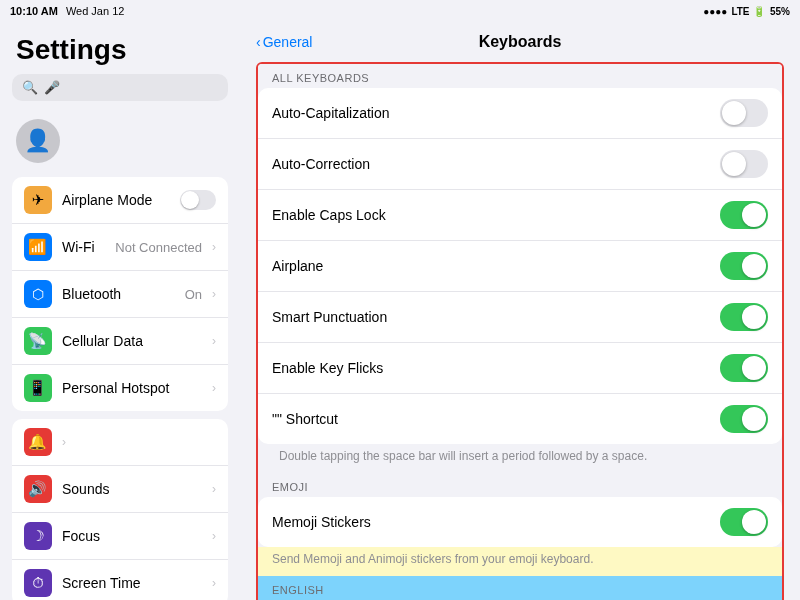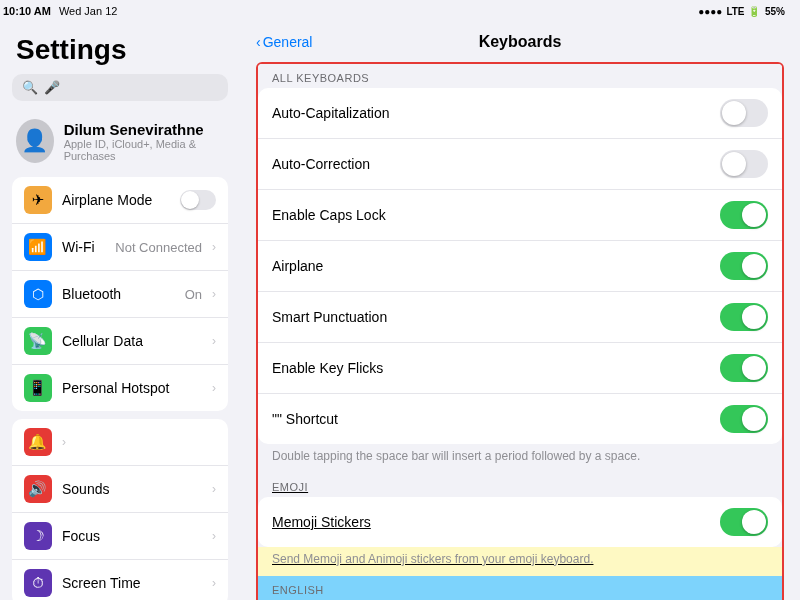--- a/index.html
+++ b/index.html
@@ -8,27 +8,27 @@
       background: #f2f2f7;
       display: flex;
       width: 800px;
       height: 600px;
       overflow: hidden;
     }
 
     
     .status-bar {
       position: absolute;
-      top: 0; left: 0; right: 12px;
+      top: 0; left: 0; right: 0;
       height: 22px;
       background: #f2f2f7;
       display: flex;
       align-items: center;
       justify-content: space-between;
-      padding: 0 3px;
+      padding: 0 10px;
       font-size: 11px;
       font-weight: 600;
       z-index: 100;
     }
     .status-bar .right-icons { display: flex; align-items: center; gap: 4px; font-size: 10px; }
 
     
     .sidebar {
       width: 240px;
       height: 600px;
@@ -261,24 +261,20 @@
 
   <div class="search-bar">
     <span class="search-icon-char">🔍</span>
     <span class="mic-icon">🎤</span>
   </div>
 
   <div class="user-profile">
     <div class="avatar">
       <span style="font-size:22px;">👤</span>
     </div>
-    <div class="user-info">
-      <div class="user-name">Dilum Senevirathne</div>
-      <div class="user-sub">Apple ID, iCloud+, Media &amp; Purchases</div>
-    </div>
   </div>
 
   <div class="sidebar-list">
 
     <div class="sidebar-section">
       <div class="sidebar-item">
         <div class="item-icon" style="background:#f2a83e;">✈</div>
         <span class="item-label">Airplane Mode</span>
         <div class="toggle-small"></div>
       </div>
@@ -368,24 +364,24 @@
           </div>
           <div class="settings-row">
             <span class="row-label">Enable Key Flicks</span>
             <div class="toggle on"></div>
           </div>
           <div class="settings-row">
             <span class="row-label">"" Shortcut</span>
             <div class="toggle on"></div>
           </div>
         </div>
-        <div class="section-footer" style="padding:4px 14px 8px;background:#f2f2f7;">Double tapping the space bar will insert a period followed by a space.</div>
-      </div>
-
-      <div class="settings-section" style="margin-bottom:0;text-decoration:underline;">
+        <div class="section-footer" style="padding:4px 14px 8px;background:#f2f2f7;margin-left:7px;">Double tapping the space bar will insert a period followed by a space.</div>
+      </div>
+
+      <div class="settings-section" style="margin-bottom:0;">
         <div class="section-header" style="padding:8px 14px 4px;background:#f2f2f7;">EMOJI</div>
         <div class="settings-group">
           <div class="settings-row">
             <span class="row-label">Memoji Stickers</span>
             <div class="toggle on"></div>
           </div>
         </div>
         <div class="section-footer" style="padding:4px 14px 8px;background:#fef9c3;">Send Memoji and Animoji stickers from your emoji keyboard.</div>
       </div>
 

